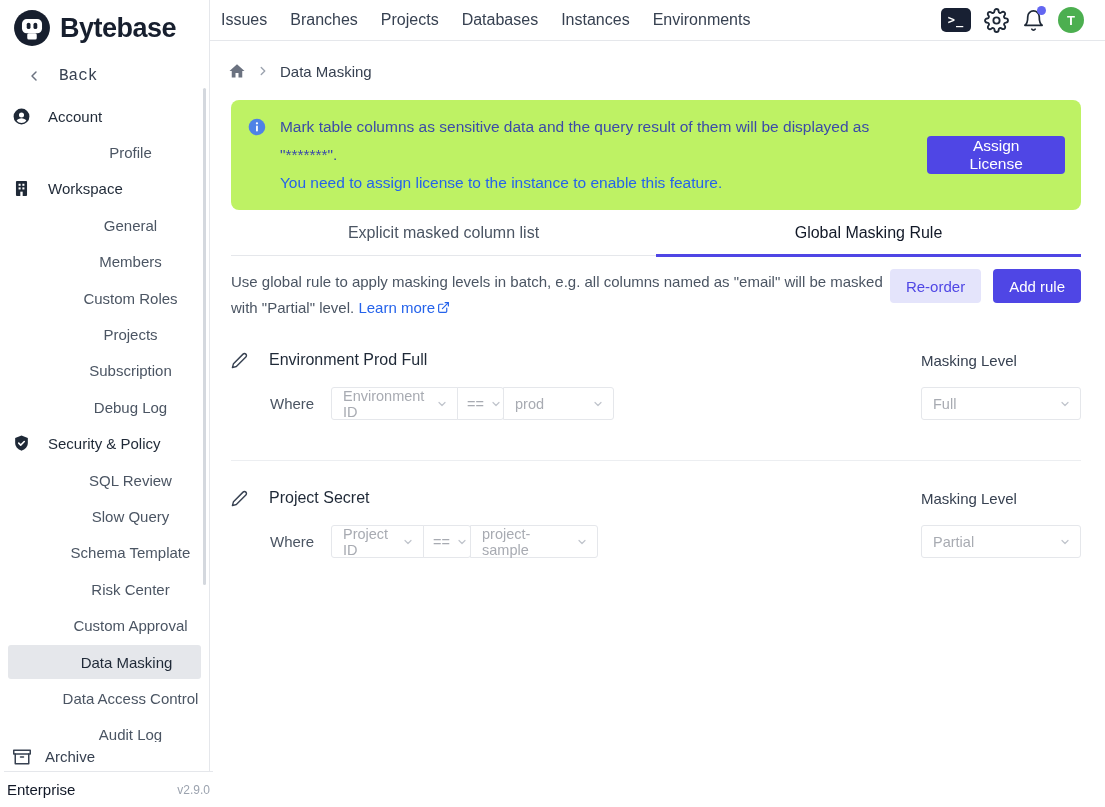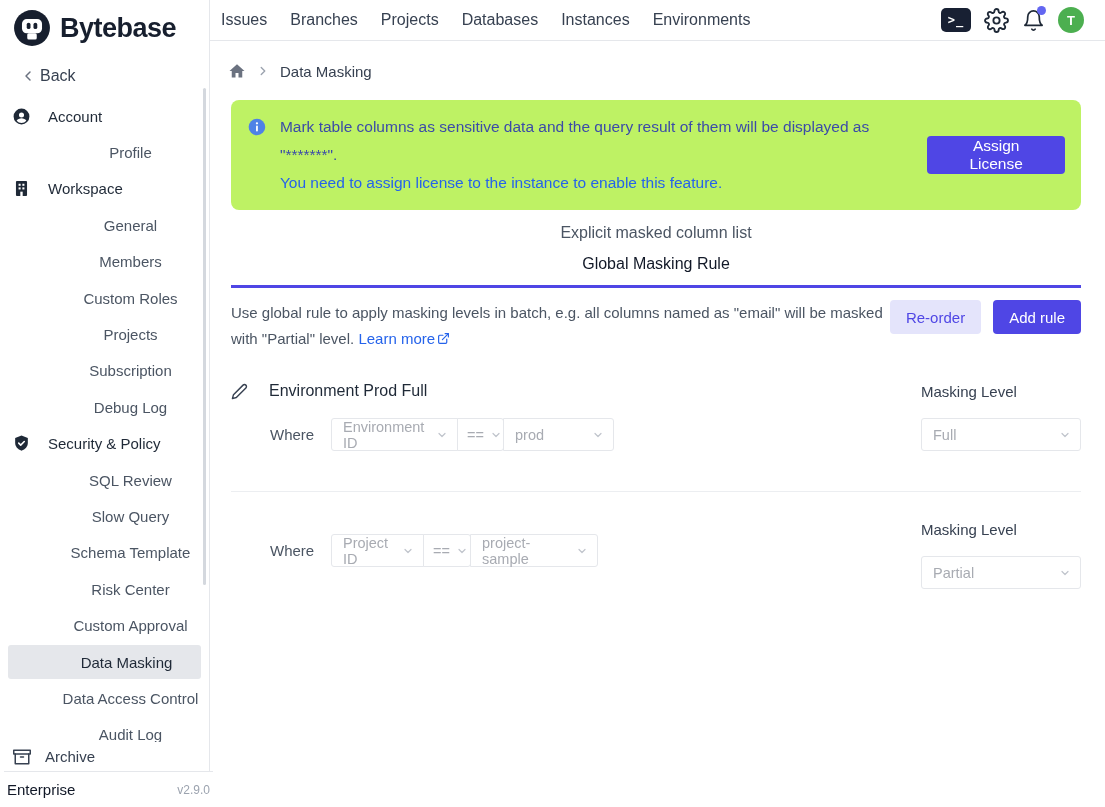--- a/index.html
+++ b/index.html
@@ -4,21 +4,21 @@
 <style>
   * { margin:0; padding:0; box-sizing:border-box; }
   html,body { width:1105px; height:807px; }
   body { font-family:"Liberation Sans", sans-serif; background:#fff; color:#1f2937; }
   .app { position:relative; width:1105px; height:807px; overflow:hidden; background:#fff; }
 
   
   .sidebar { position:absolute; left:0; top:0; width:210px; height:807px; background:#fff; border-right:1px solid #e5e7eb; }
   .logo { display:flex; align-items:center; gap:9px; padding:9px 0 0 13px; cursor:pointer; }
   .logo-text { font-size:27px; font-weight:700; color:#171f2e; letter-spacing:-0.5px; }
-  .back-row { display:flex; align-items:center; gap:4px; padding-left:20px; margin-top:15px; height:28px; font-size:16px; color:#374151; cursor:pointer; }
+  .back-row { display:flex; align-items:center; gap:17px; padding-left:26px; margin-top:15px; height:28px; font-size:16px; color:#374151; cursor:pointer;font-family:Liberation Mono, monospace; }
   .side-nav { margin-top:8px; }
   .nav-header { display:flex; align-items:center; gap:17px; height:36.4px; padding-left:12px; font-size:15px; font-weight:400; color:#1f2937; }
   .nav-item { display:flex; align-items:center; height:36.4px; padding-left:52px; font-size:15px; color:#4b5563; cursor:pointer;justify-content:center; }
   .nav-item.active { background:#e5e7eb; margin:1px 8px; height:34.4px; padding-left:44px; border-radius:3px; color:#1f2937; }
   .scroll-thumb { position:absolute; top:88px; right:3px; width:3px; height:497px; background:#d4d8de; border-radius:2px; }
   .archive-row { position:absolute; left:0; bottom:36px; width:209px; height:29px; background:#fff; display:flex; align-items:center; gap:14px; padding-left:13px; font-size:15px; color:#374151; cursor:pointer; }
   .bottom-bar { position:absolute; left:4px; bottom:0; width:209px; height:36px; border-top:1px solid #e5e7eb; background:#fff; display:flex; align-items:center; justify-content:space-between; padding:0 3px; }
   .plan { font-size:15px; color:#111827; }
   .version { font-size:12px; color:#9ca3af; }
 
@@ -37,21 +37,21 @@
   .crumb-text { font-size:15px; color:#374151; }
 
   .banner { margin:18px 24px 0 21px; background:#bef264; border-radius:8px; padding:13px 16px; display:flex; align-items:flex-start; }
   .banner-lines { margin-left:13px; }
   .banner-line1 { font-size:15.5px; color:#3b4ba8; line-height:28px; }
   .banner-line2 { font-size:15.5px; color:#2563eb; line-height:28px; }
   .btn { border:none; border-radius:4px; font-family:inherit; cursor:pointer; }
   .btn-primary { background:#4f46e5; color:#fff; }
   .assign-btn { margin-left:auto; align-self:center; height:38px; padding:0 17px; font-size:15.5px; }
 
-  .tabs { display:flex; margin:14px 24px 8px 21px; border-bottom:1px solid #e5e7eb;flex-direction:column; }
+  .tabs { display:flex; margin:14px 24px 8px 21px; border-bottom:1px solid #e5e7eb; }
   .tab { flex:1; text-align:center; font-size:16px; color:#4b5563; padding-bottom:13px; position:relative; cursor:pointer; }
   .tab.active { color:#111827; }
   .tab.active::after { content:""; position:absolute; left:0; right:0; bottom:-2px; height:3px; background:#4f46e5; }
 
   .list-head { display:flex; margin:13px 24px 0 21px; }
   .desc { flex:1; max-width:672px; font-size:15px; color:#4b5563; line-height:26px; }
   .learn-more { color:#2563eb; text-decoration:none; cursor:pointer; white-space:nowrap; }
   .head-buttons { margin-left:auto; display:flex; gap:12px; align-self:flex-start; }
   .btn-soft { background:#e4e4fb; color:#4f46e5; }
   .head-buttons .btn { height:34px; padding:0 16px; font-size:15px; }
@@ -300,20 +300,28 @@
               <polyline points="6 9 12 15 18 9"></polyline>
             </svg>
           </div>
       </div>
     </section>
 
     <div class="rule-divider"></div>
 
     <section class="rule second">
       <div>
+        <div class="rule-title-row">
+          <span class="pencil">
+            <svg width="17" height="17" viewBox="0 0 24 24" fill="none" stroke="#374151" stroke-width="2" stroke-linecap="round" stroke-linejoin="round">
+                <path d="M17 3a2.828 2.828 0 1 1 4 4L7.5 20.5 2 22l1.5-5.5L17 3z"></path>
+              </svg>
+          </span>
+          <span class="rule-title">Project Secret</span>
+        </div>
         <div class="rule-where-row">
           <span class="where-label">Where</span>
           <div class="select-group">
             <div class="select" style="width:93px">
                 <span>Project ID</span>
                 <svg class="chev" width="12" height="12" viewBox="0 0 24 24" fill="none" stroke="#c0c4cc" stroke-width="2.4" stroke-linecap="round" stroke-linejoin="round">
                   <polyline points="6 9 12 15 18 9"></polyline>
                 </svg>
               </div>
             <div class="select" style="width:48px; padding-left:9px">

